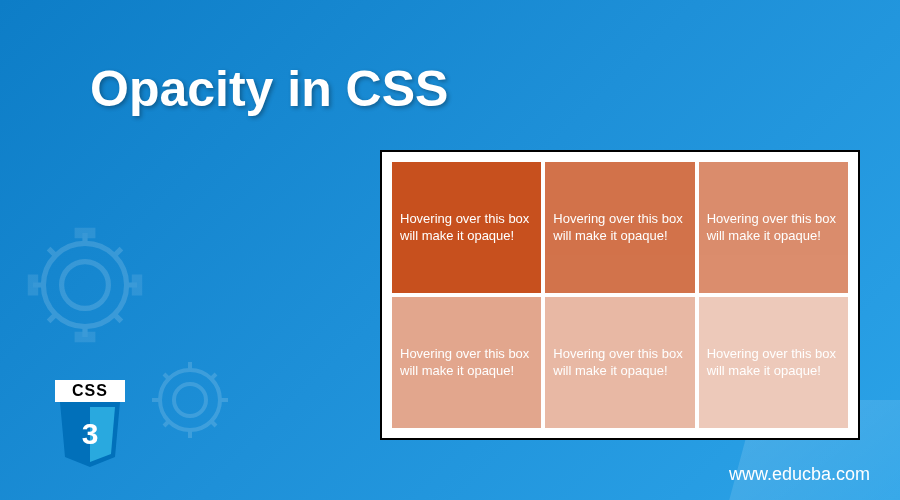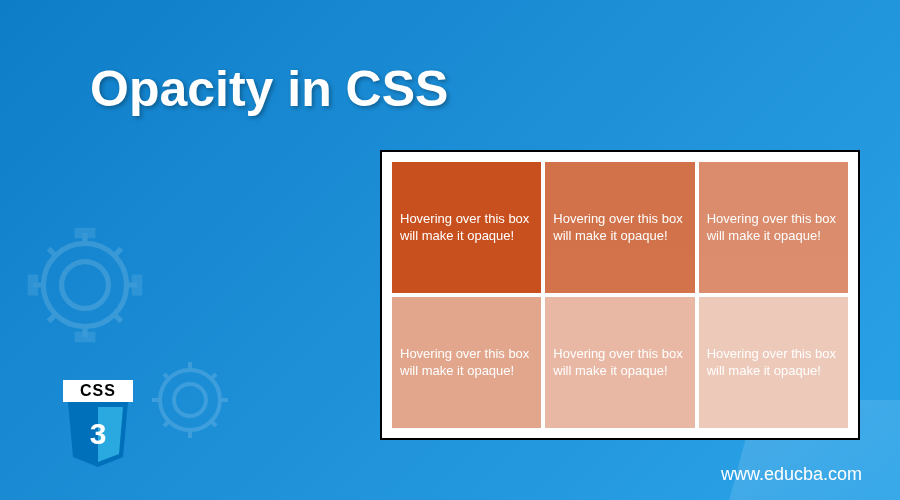--- a/index.html
+++ b/index.html
@@ -77,40 +77,40 @@
     .op-40 { opacity: 0.4; }
     .op-30 { opacity: 0.3; }
     .css3-badge {
       position: absolute;
       left: 55px;
       bottom: 30px;
       width: 78px;
       height: 90px;
       display: flex;
       flex-direction: column;
-      align-items: flex-end;
+      align-items: flex-start;
     }
     .css3-label {
       background: #ffffff;
       color: #000000;
       font-weight: bold;
       font-size: 16px;
       padding: 2px 8px;
       letter-spacing: 1px;
       width: 70px;
       text-align: center;
     }
     .shield {
       width: 70px;
       height: 65px;
       position: relative;
     }
     .site-url {
       position: absolute;
-      right: 38px;
+      right: 30px;
       bottom: 15px;
       color: #ffffff;
       font-size: 18px;
     }
   </style>
 </head>
 <body>
 
 <div class="corner-br"></div>
 

